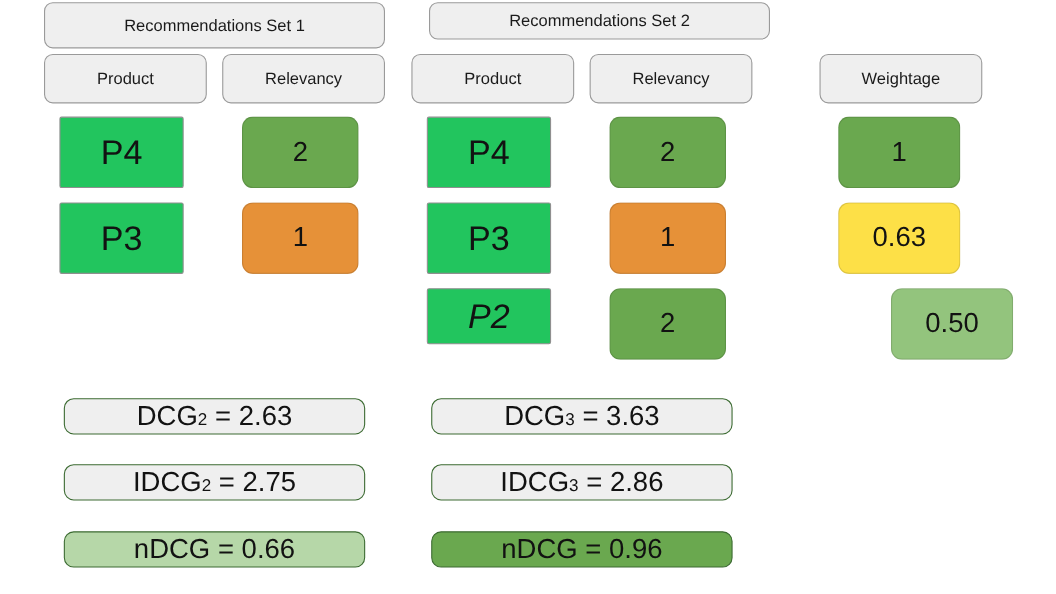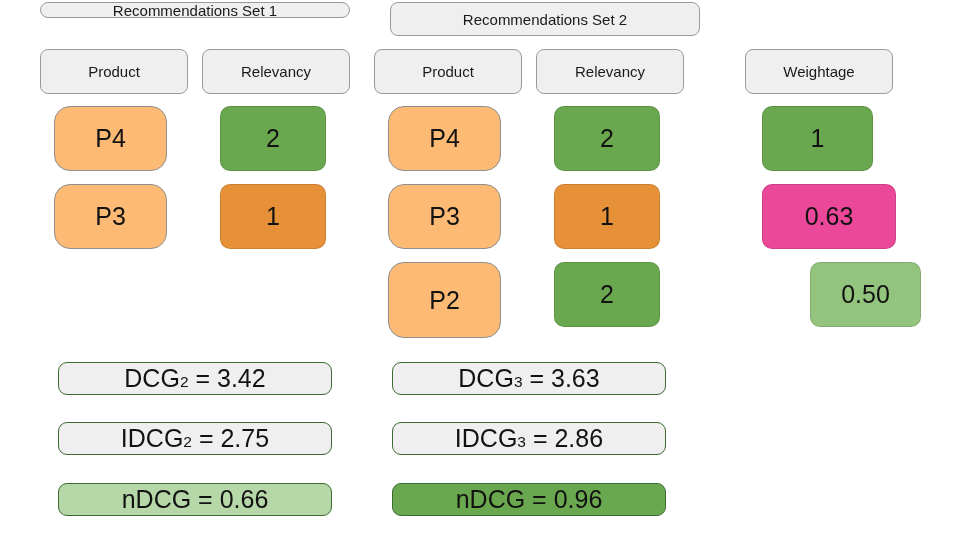--- a/index.html
+++ b/index.html
@@ -37,24 +37,24 @@
   .hdr {
     background: #efefef;
     border: 1px solid #9a9a9a;
     border-radius: 8px;
     font-size: 15px;
     color: #1a1a1a;
   }
 
   
   .product {
-    background: #fdba74;
+    background: #22c55e;
     border: 1px solid #8f8f8f;
-    border-radius: 16px;
-    font-size: 25px;
+    border-radius: 2px;
+    font-size: 31px;
     color: #121212;
   }
 
   
   .cell {
     border: 1px solid rgba(0,0,0,0.12);
     border-radius: 10px;
     font-size: 25px;
     color: #121212;
   }
@@ -75,37 +75,37 @@
     position: relative;
     top: 0.23em;
     letter-spacing: 0;
   }
 </style>
 </head>
 <body>
 
 <div class="stage">
 
-  <div class="box hdr" style="left:40px; top:2px; width:310px; height:16px;">Recommendations Set 1</div>
+  <div class="box hdr" style="left:40px; top:2px; width:310px; height:42px;">Recommendations Set 1</div>
 
   <div class="box hdr" style="left:40px; top:49px; width:148px; height:45px;">Product</div>
 
   <div class="box hdr" style="left:202px; top:49px; width:148px; height:45px;">Relevancy</div>
 
   <div class="box product" style="left:54px; top:106px; width:113px; height:65px;">P4</div>
   <div class="box cell" style="left:220px; top:106px; width:106px; height:65px; background:#6aa84f;">2</div>
 
   <div class="box product" style="left:54px; top:184px; width:113px; height:65px;">P3</div>
   <div class="box cell" style="left:220px; top:184px; width:106px; height:65px; background:#e69138;">1</div>
 
   <div class="box metric metric-plain" style="left:58px; top:362px; width:274px; height:33px;">
     <span>DCG</span>
       <span class="sub">2</span>
       <span>&nbsp;=&nbsp;</span>
-      <span>3.42</span>
+      <span>2.63</span>
   </div>
 
   <div class="box metric metric-plain" style="left:58px; top:422px; width:274px; height:33px;">
     <span>IDCG</span>
       <span class="sub">2</span>
       <span>&nbsp;=&nbsp;</span>
       <span>2.75</span>
   </div>
 
   <div class="box metric" style="left:58px; top:483px; width:274px; height:33px; background:#b6d7a8;">
@@ -119,21 +119,21 @@
   <div class="box hdr" style="left:374px; top:49px; width:148px; height:45px;">Product</div>
 
   <div class="box hdr" style="left:536px; top:49px; width:148px; height:45px;">Relevancy</div>
 
   <div class="box product" style="left:388px; top:106px; width:113px; height:65px;">P4</div>
   <div class="box cell" style="left:554px; top:106px; width:106px; height:65px; background:#6aa84f;">2</div>
 
   <div class="box product" style="left:388px; top:184px; width:113px; height:65px;">P3</div>
   <div class="box cell" style="left:554px; top:184px; width:106px; height:65px; background:#e69138;">1</div>
 
-  <div class="box product" style="left:388px; top:262px; width:113px; height:76px;">P2</div>
+  <div class="box product" style="left:388px; top:262px; width:113px; height:51px;font-style:italic;">P2</div>
   <div class="box cell" style="left:554px; top:262px; width:106px; height:65px; background:#6aa84f;">2</div>
 
   <div class="box metric metric-plain" style="left:392px; top:362px; width:274px; height:33px;">
     <span>DCG</span>
       <span class="sub">3</span>
       <span>&nbsp;=&nbsp;</span>
       <span>3.63</span>
   </div>
 
   <div class="box metric metric-plain" style="left:392px; top:422px; width:274px; height:33px;">
@@ -146,17 +146,17 @@
   <div class="box metric" style="left:392px; top:483px; width:274px; height:33px; background:#6aa84f;">
     <span>nDCG</span>
       <span>&nbsp;=&nbsp;</span>
       <span>0.96</span>
   </div>
 
   <div class="box hdr" style="left:745px; top:49px; width:148px; height:45px;text-align:right;">Weightage</div>
 
   <div class="box cell" style="left:762px; top:106px; width:111px; height:65px; background:#6aa84f;">1</div>
 
-  <div class="box cell" style="left:762px; top:184px; width:134px; height:65px; background:#ec4899;">0.63</div>
+  <div class="box cell" style="left:762px; top:184px; width:111px; height:65px; background:#fde047;">0.63</div>
 
   <div class="box cell" style="left:762px; top:262px; width:111px; height:65px; background:#93c47d;margin-left:48px;">0.50</div>
 
 </div>
 
 </body></html>

